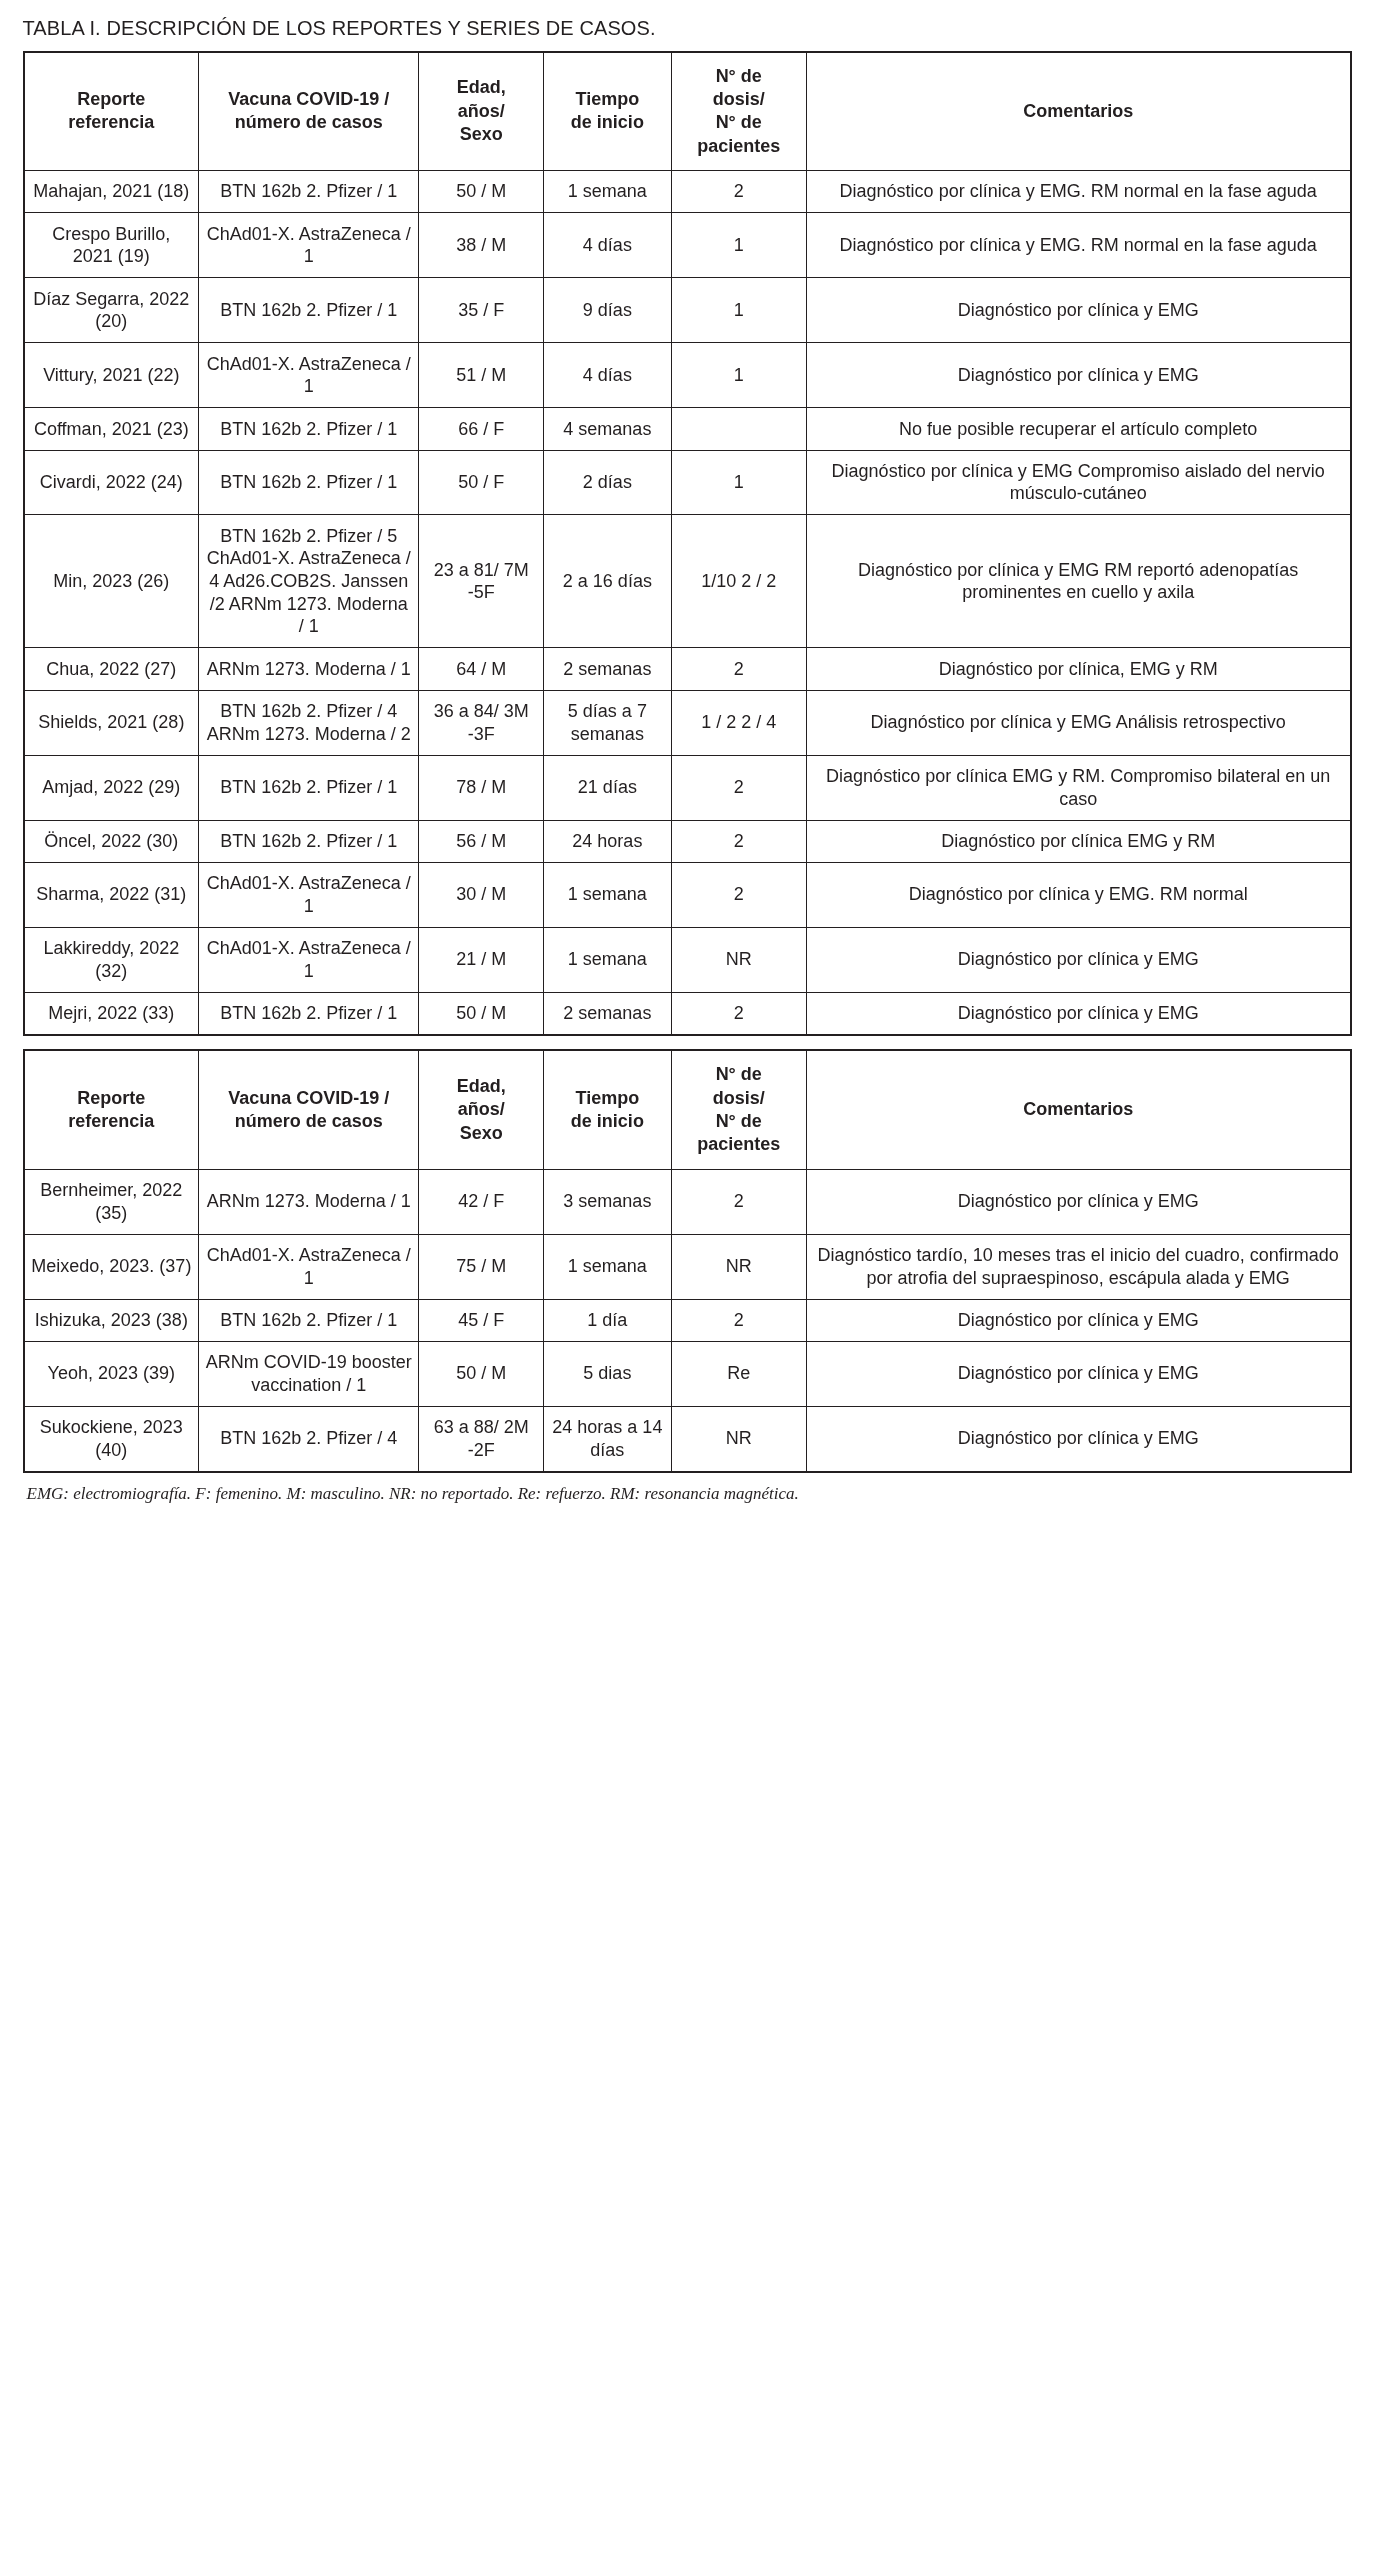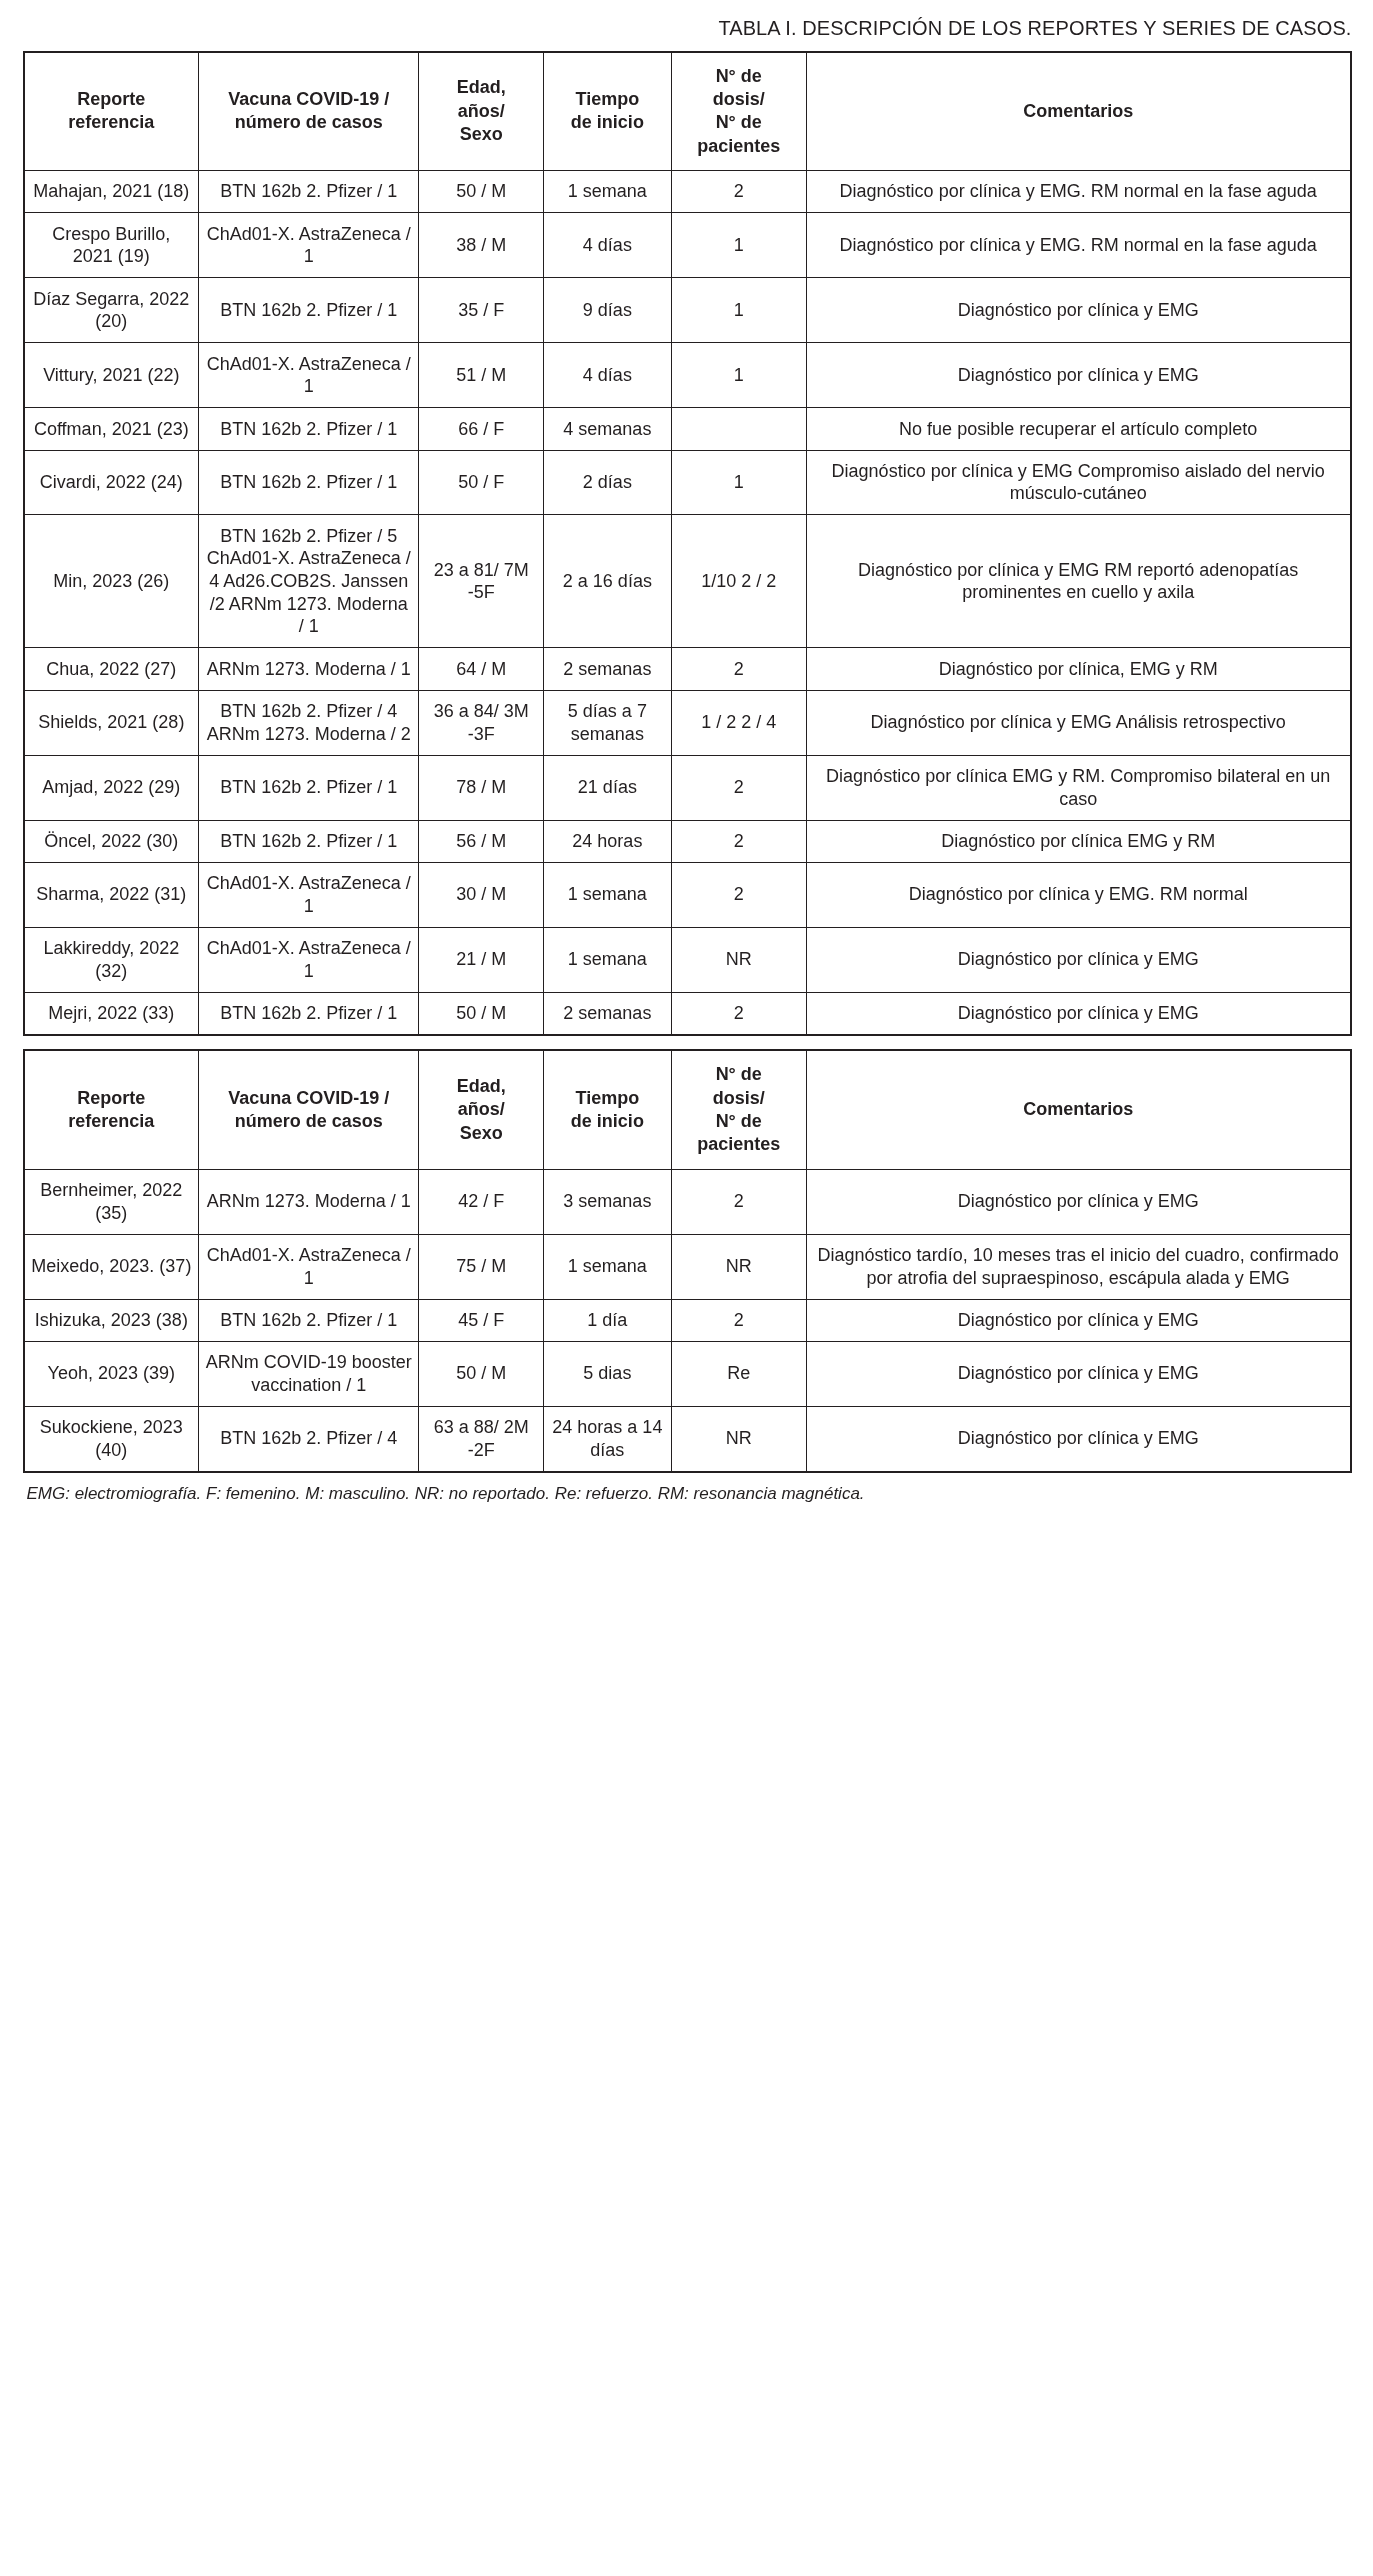--- a/index.html
+++ b/index.html
@@ -11,21 +11,21 @@
     font-family: "Liberation Sans", sans-serif;
     color: #231f20;
     width: 1374px;
   }
   .page {
     width: 1374px;
     box-sizing: border-box;
     padding: 17px 22.5px 13.2px 22.5px;
   }
   .table-title {
-    text-align: right;
+    text-align: left;
     font-size: 20px;
     letter-spacing: 0.1px;
     margin: 0 0 10.6px 0;
     color: #231f20;
   }
   table.tbl {
     border-collapse: collapse;
     width: 100%;
     table-layout: fixed;
   }
@@ -55,20 +55,21 @@
   col.c3 { width: 9.6%; }
   col.c4 { width: 10.2%; }
   col.c5 { width: 41.0%; }
   .footnote {
     margin-top: 10.6px;
     font-size: 17px;
     font-style: italic;
     color: #231f20;
     padding-left: 4px;
     line-height: 1.3;
+    font-family: Liberation Serif, serif;
   }
   .sub-table-wrap {
     margin-top: 13.2px;
   }
   .cellline { display: block; }
 </style>
 </head>
 <body>
 
 <div class="page">

